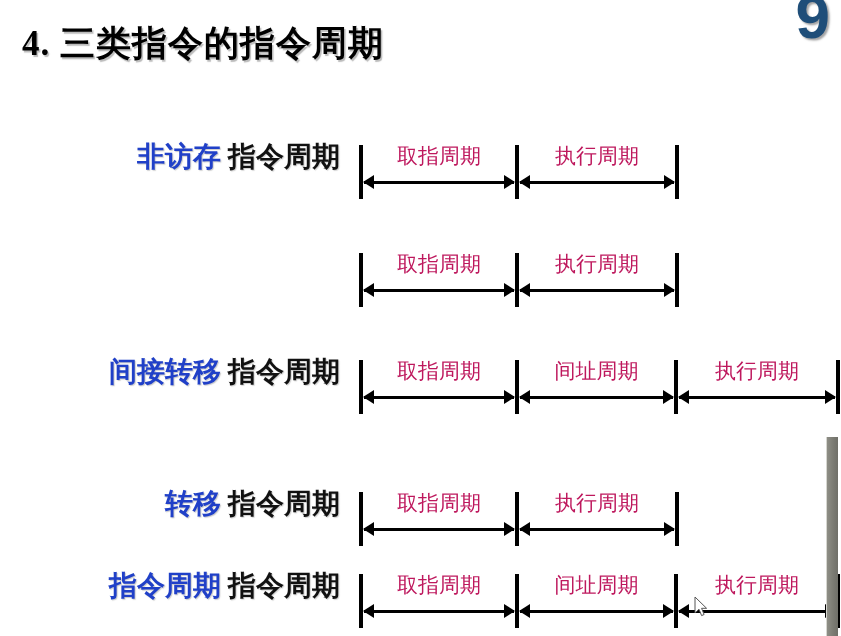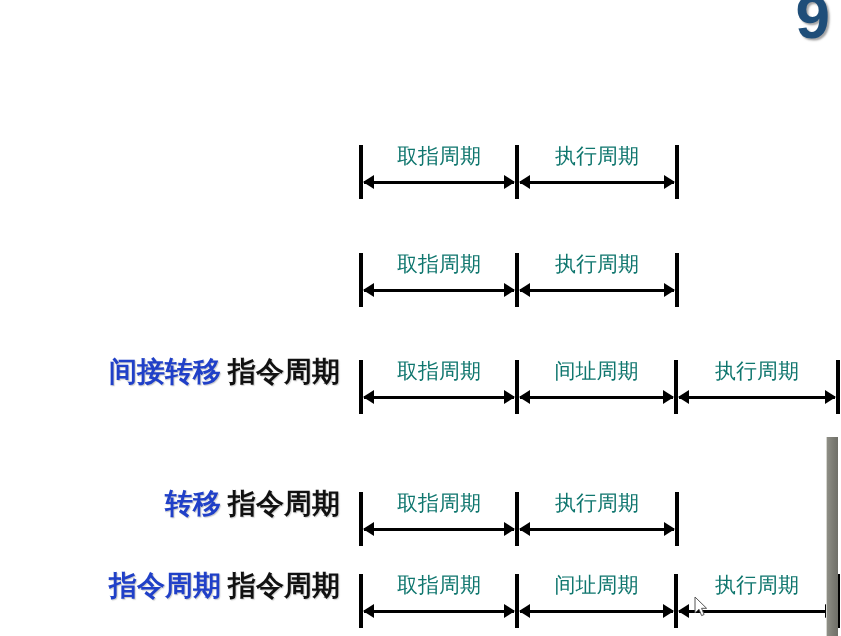--- a/index.html
+++ b/index.html
@@ -83,21 +83,21 @@
     width: 4px;
     background: #000000;
     top: 8px;
     height: 54px;
   }
   .seg-label {
     position: absolute;
     top: 4px;
     text-align: center;
     font-size: 21px;
-    color: #0f766e;
+    color: #be185d;
     white-space: nowrap;
     line-height: 30px;
     font-family: "Liberation Serif", "DejaVu Serif", serif;
   }
   .arrow-line {
     position: absolute;
     height: 3px;
     background: #000000;
     top: 44px;
   }
@@ -128,23 +128,25 @@
     height: 22px;
   }
 </style>
 </head>
 <body>
 
 <div id="slide">
 
   <div id="page-number">9</div>
 
+  <div id="slide-title">4. 三类指令的指令周期</div>
 
   <div id="rows-container">
       <div class="cycle-row" style="top: 137px;">
+        <div class="row-label"><span class="kind">非访存</span><span class="suffix"> 指令周期</span></div>
         <div class="timeline" style="left: 0px; width: 841px;">
           <div class="tick" style="left: 359px;"></div>
           <div class="tick" style="left: 515px;"></div>
           <div class="tick" style="left: 675px;"></div>
           <div class="seg-label" style="left: 361px; width: 156px;">取指周期</div>
           <div class="arrow-line" style="left: 364px; width: 150px;"></div>
           <div class="arrow-head left" style="left: 363px;"></div>
           <div class="arrow-head right" style="left: 504px;"></div>
           <div class="seg-label" style="left: 517px; width: 160px;">执行周期</div>
           <div class="arrow-line" style="left: 520px; width: 154px;"></div>

